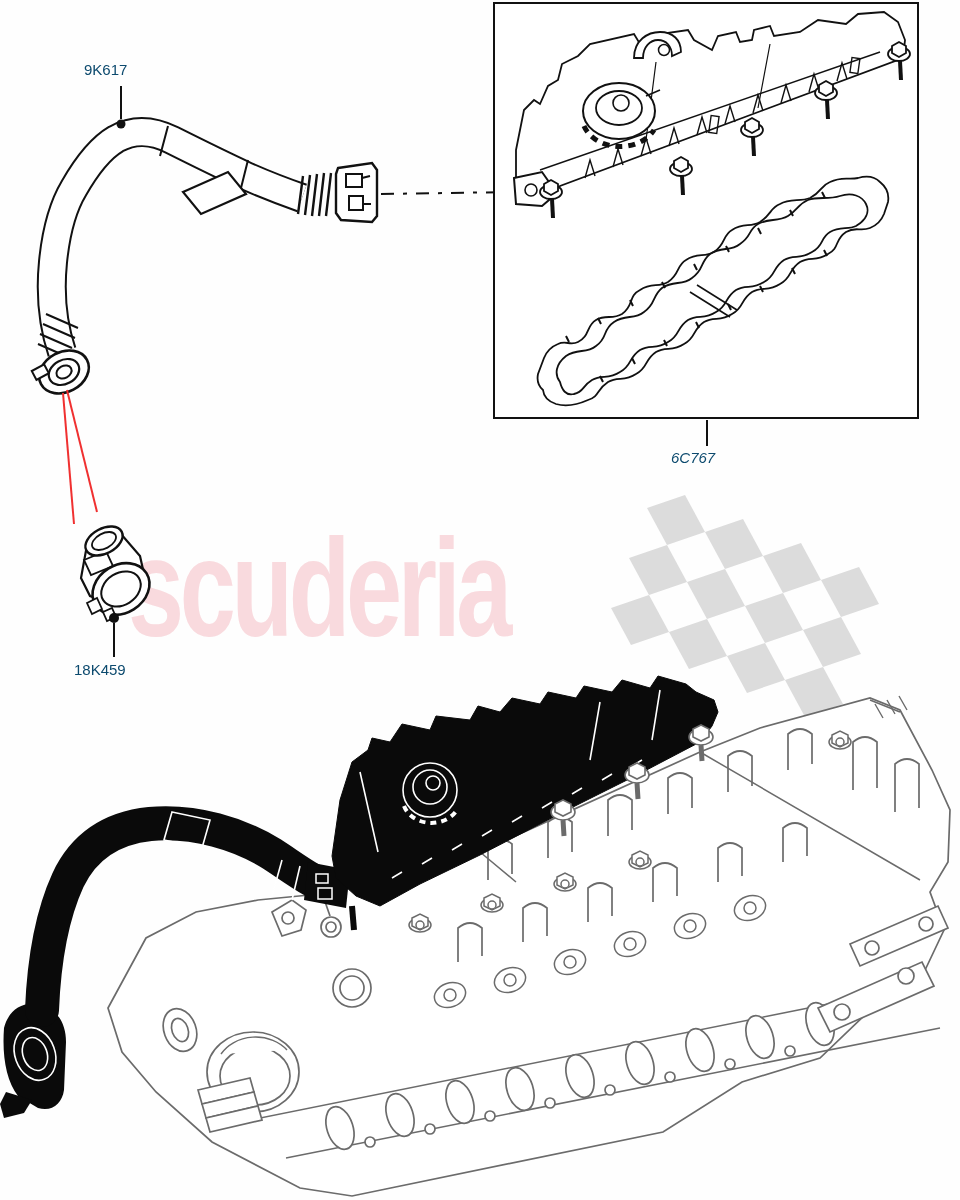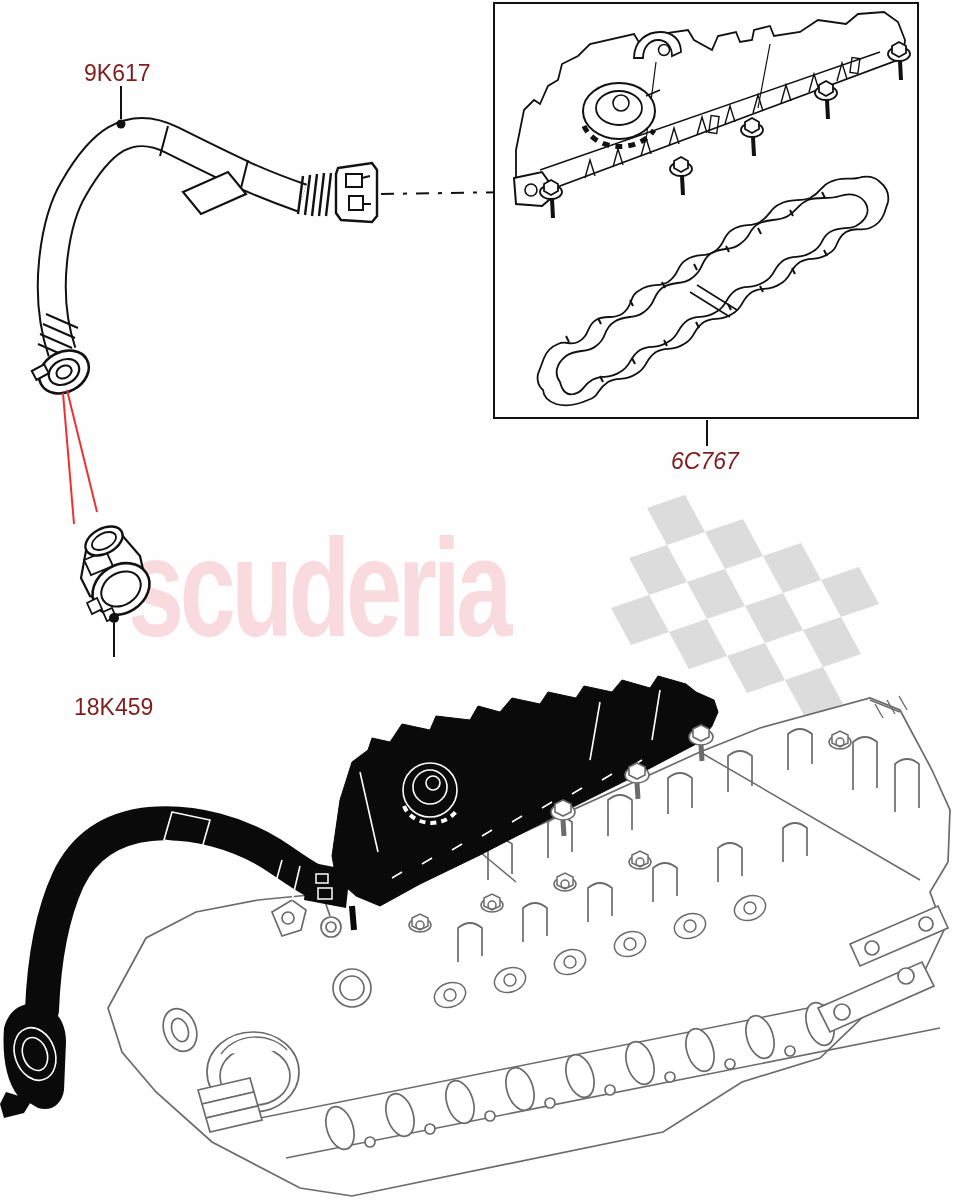--- a/index.html
+++ b/index.html
@@ -4,24 +4,24 @@
 <style>
   html,body{margin:0;padding:0;background:#ffffff;}
   .canvas{position:relative;width:960px;height:1200px;background:#fefefe;overflow:hidden;
           font-family:"Liberation Sans", sans-serif;}
   .wm-brand{position:absolute;left:128px;top:518px;font-size:140px;font-weight:bold;
             color:#f9dade;line-height:1;letter-spacing:-6px;transform:scaleX(0.72);
             transform-origin:left top;white-space:nowrap;user-select:none;}
   .wm-sub{position:absolute;left:60px;top:648px;font-size:44px;color:#e4e4e4;
           letter-spacing:46px;line-height:1;white-space:nowrap;user-select:none;}
   .art{position:absolute;left:0;top:0;}
-  .callout{position:absolute;font-size:23px;color:#7f1d1d;line-height:1;cursor:pointer;text-align:center;}
+  .callout{position:absolute;font-size:15px;color:#0c4a6e;line-height:1;cursor:pointer;text-align:center;}
   .callout-1{left:84px;top:62px;}
   .callout-2{left:671px;top:450px;font-style:italic;}
-  .callout-3{left:74px;top:662px;margin-top:34px;}
+  .callout-3{left:74px;top:662px;}
 </style>
 </head>
 <body>
 
 <div class="canvas">
 
   <div class="wm-brand">scuderia</div>
 
   <svg class="art" width="960" height="1200" viewBox="0 0 960 1200">
 

